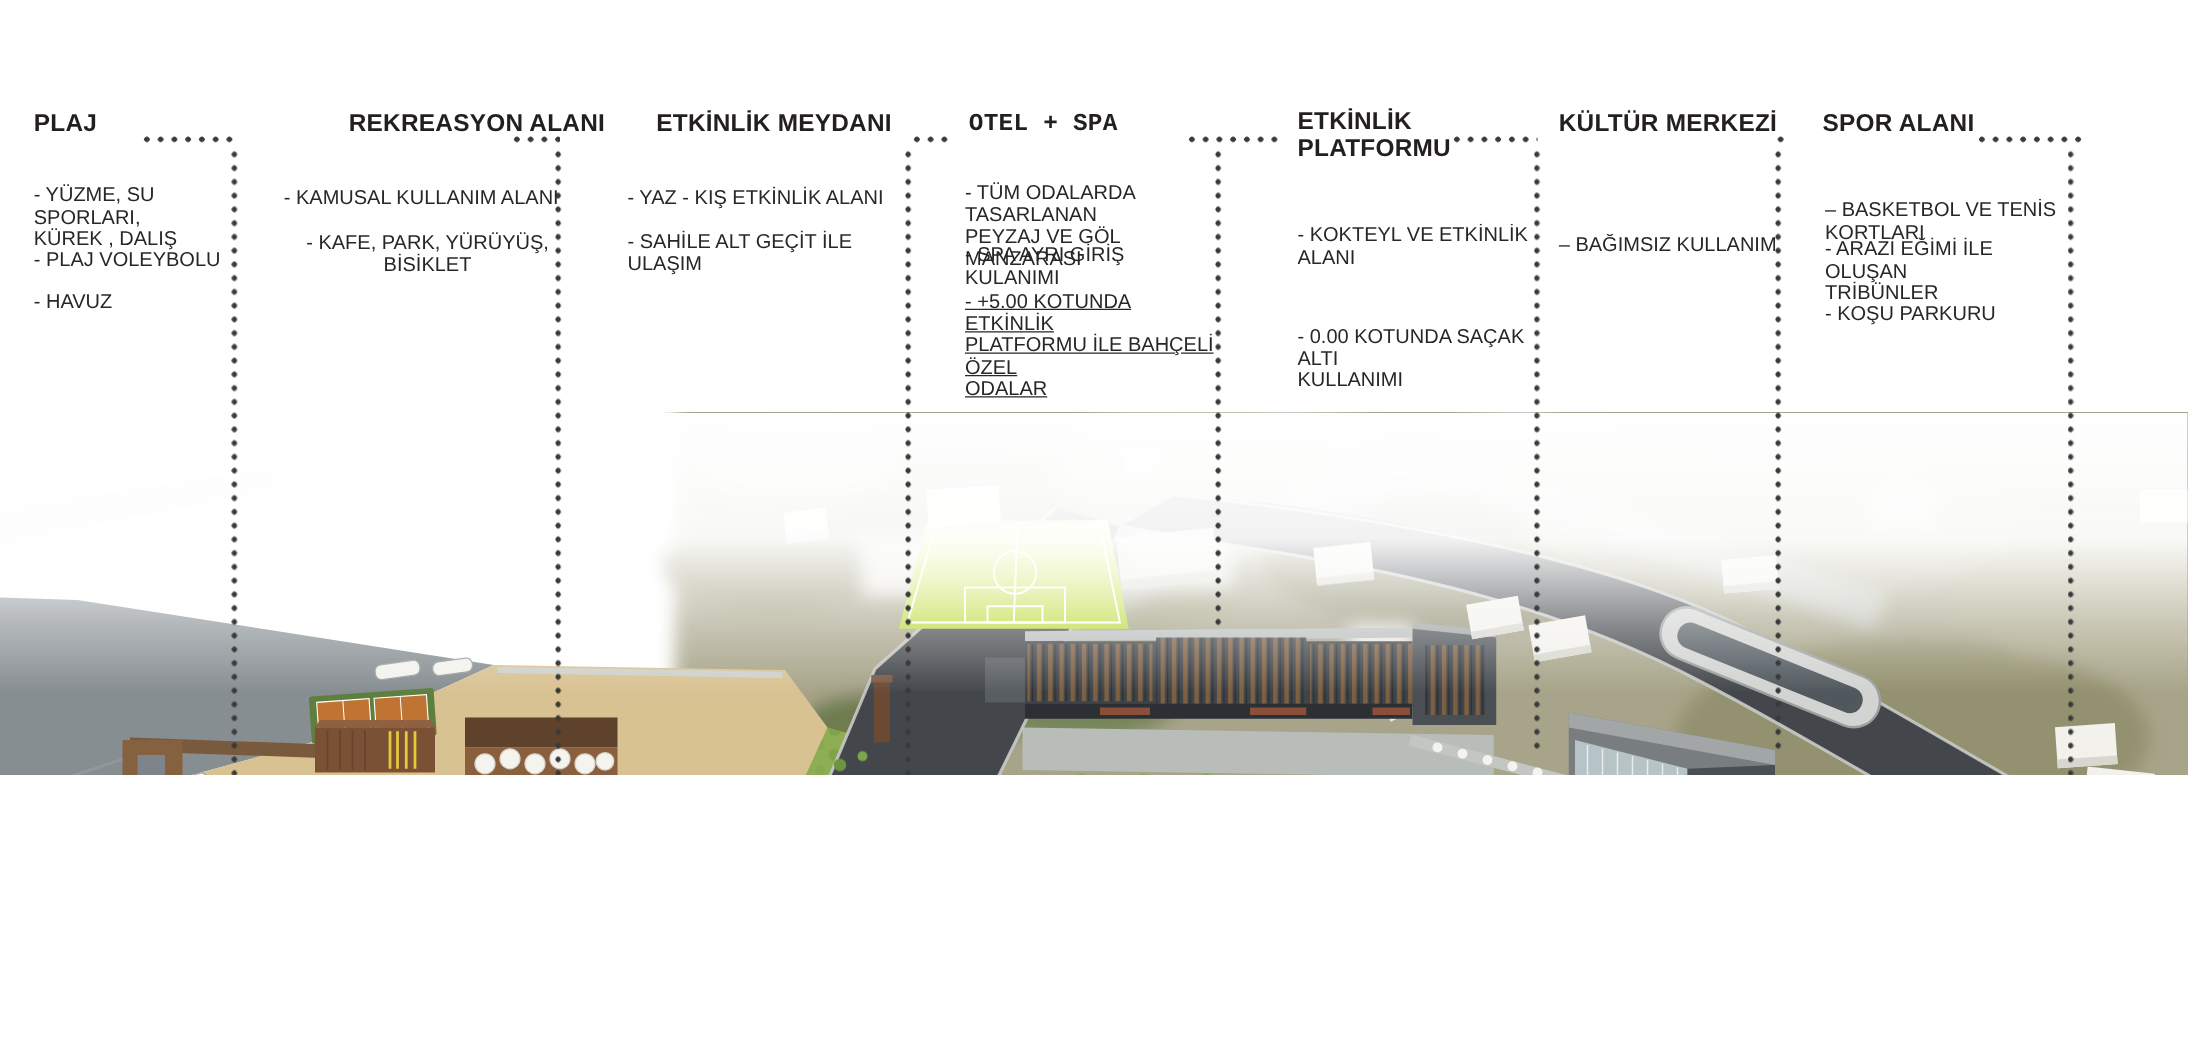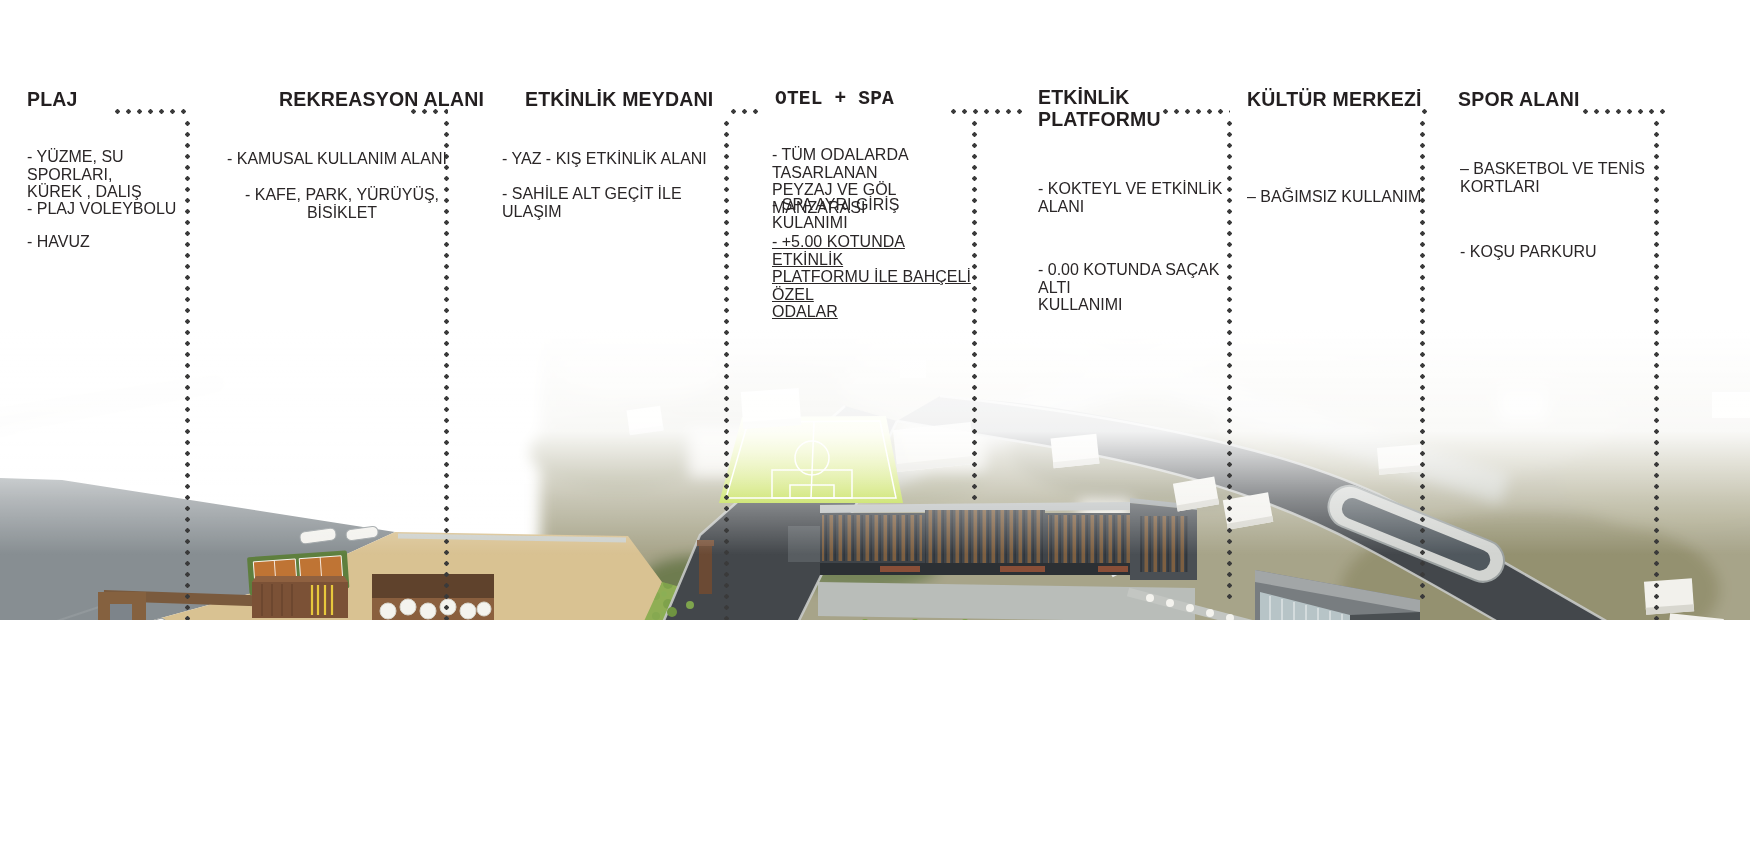--- a/index.html
+++ b/index.html
@@ -559,15 +559,17 @@
 PLATFORMU</div>
   <div class="l-item" style="left:1038px;top:180px;width:228px;">- KOKTEYL VE ETKİNLİK ALANI</div>
   <div class="l-item" style="left:1038px;top:261px;width:215px;">- 0.00 KOTUNDA SAÇAK ALTI
 KULLANIMI</div>
 
   <div class="l-title" style="left:1247px;top:88px;">KÜLTÜR MERKEZİ</div>
   <div class="l-item" style="left:1247px;top:160px;width:190px;margin-top:28px;">– BAĞIMSIZ KULLANIM</div>
 
   <div class="l-title" style="left:1458px;top:88px;">SPOR ALANI</div>
   <div class="l-item" style="left:1460px;top:160px;width:205px;">– BASKETBOL VE TENİS KORTLARI</div>
+  <div class="l-item" style="left:1460px;top:191px;width:180px;">- ARAZİ EĞİMİ İLE OLUŞAN
+TRİBÜNLER</div>
   <div class="l-item" style="left:1460px;top:243px;width:160px;">-  KOŞU PARKURU</div>
 
 </div>
 
 </body></html>

